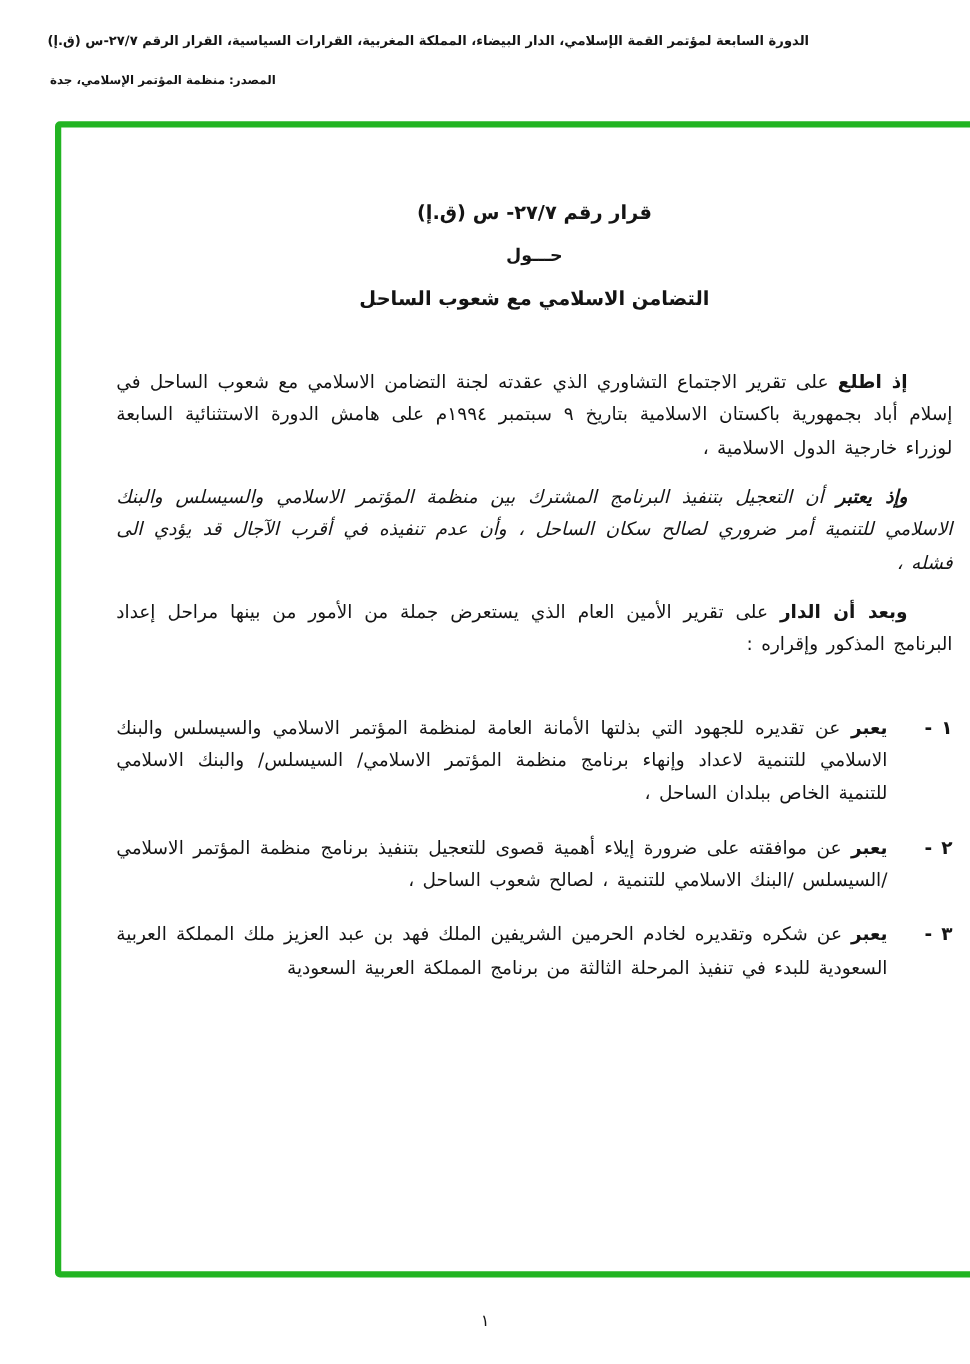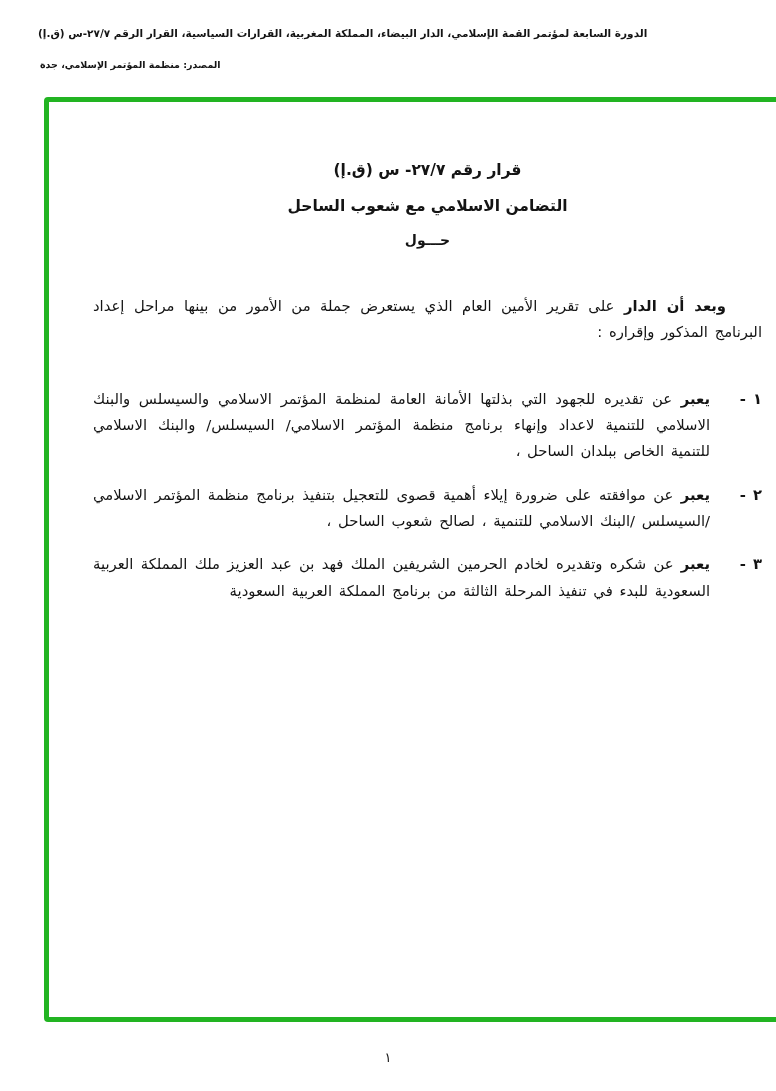--- a/index.html
+++ b/index.html
@@ -119,28 +119,30 @@
 <div class="src-header">
   <div class="src-line1">الدورة السابعة لمؤتمر القمة الإسلامي، الدار البيضاء، المملكة المغربية، القرارات السياسية، القرار الرقم ٢٧/٧-س (ق.إ)</div>
   <div class="src-line2">المصدر:  منظمة المؤتمر الإسلامي، جدة</div>
 </div>
 
 <div class="doc-frame">
   <div class="doc-content">
 
     <div class="title-block">
       <div class="title-line">قرار رقم ٢٧/٧- س (ق.إ)</div>
+      <div class="title-line small">حـــول</div>
       <div class="title-line">التضامن الاسلامي مع شعوب الساحل</div>
-      <div class="title-line small">حـــول</div>
     </div>
 
     <div>
 
+      <p class="para"><span class="lead">إذ اطلع</span> <span>على تقرير الاجتماع التشاوري الذي عقدته لجنة التضامن الاسلامي مع شعوب الساحل في إسلام أباد بجمهورية باكستان الاسلامية بتاريخ ٩ سبتمبر ١٩٩٤م على هامش الدورة الاستثنائية السابعة لوزراء خارجية الدول الاسلامية ،</span></p>
 
 
+      <p class="para italic"><span class="lead">وإذ يعتبر</span> <span>أن التعجيل بتنفيذ البرنامج المشترك بين منظمة المؤتمر الاسلامي والسيسلس والبنك الاسلامي للتنمية أمر ضروري لصالح سكان الساحل ، وأن عدم تنفيذه في أقرب الآجال قد يؤدي الى فشله ،</span></p>
 
       <p class="para"><span class="lead">وبعد أن الدار</span> <span>على تقرير الأمين العام الذي يستعرض جملة من الأمور من بينها مراحل إعداد البرنامج المذكور وإقراره :</span></p>
     </div>
 
     <div class="items">
       <div class="item">
         <span class="item-num">١ -</span>
         <span class="item-body"><span class="lead">يعبر</span> <span>عن تقديره للجهود التي بذلتها الأمانة العامة لمنظمة المؤتمر الاسلامي والسيسلس والبنك الاسلامي للتنمية لاعداد وإنهاء برنامج منظمة المؤتمر الاسلامي/ السيسلس/ والبنك الاسلامي للتنمية الخاص ببلدان الساحل ،</span></span>
       </div>
       <div class="item">

